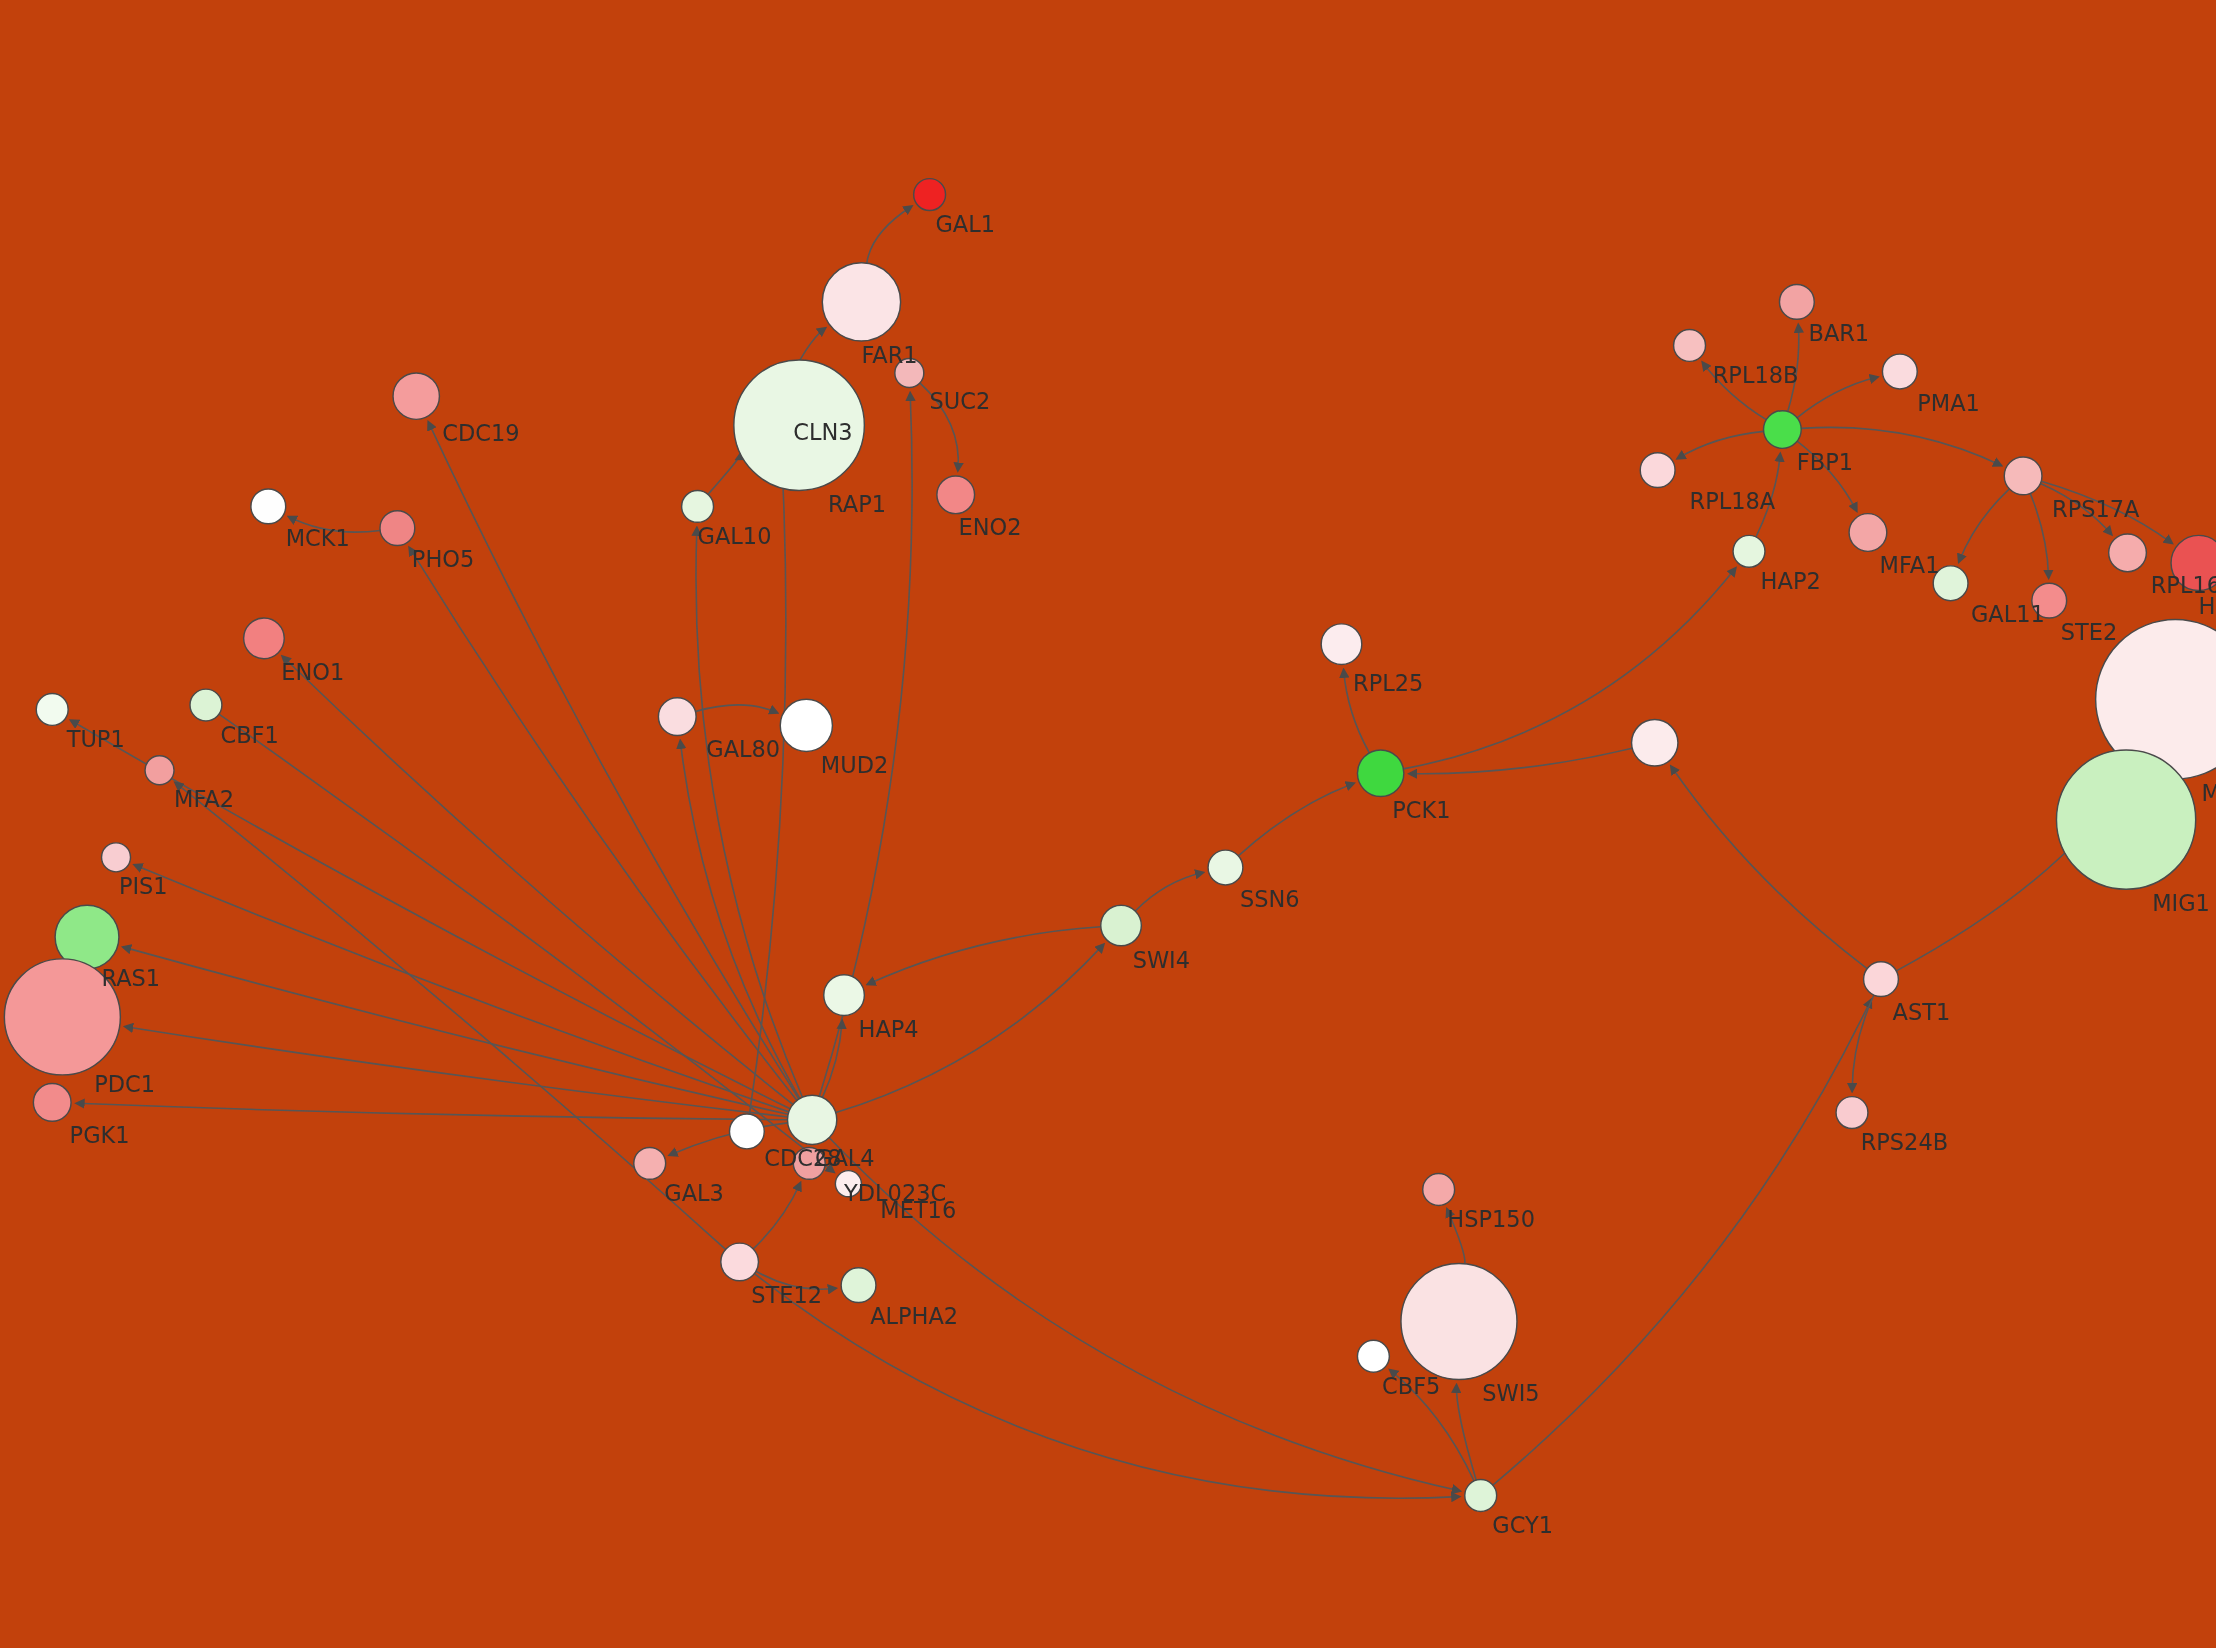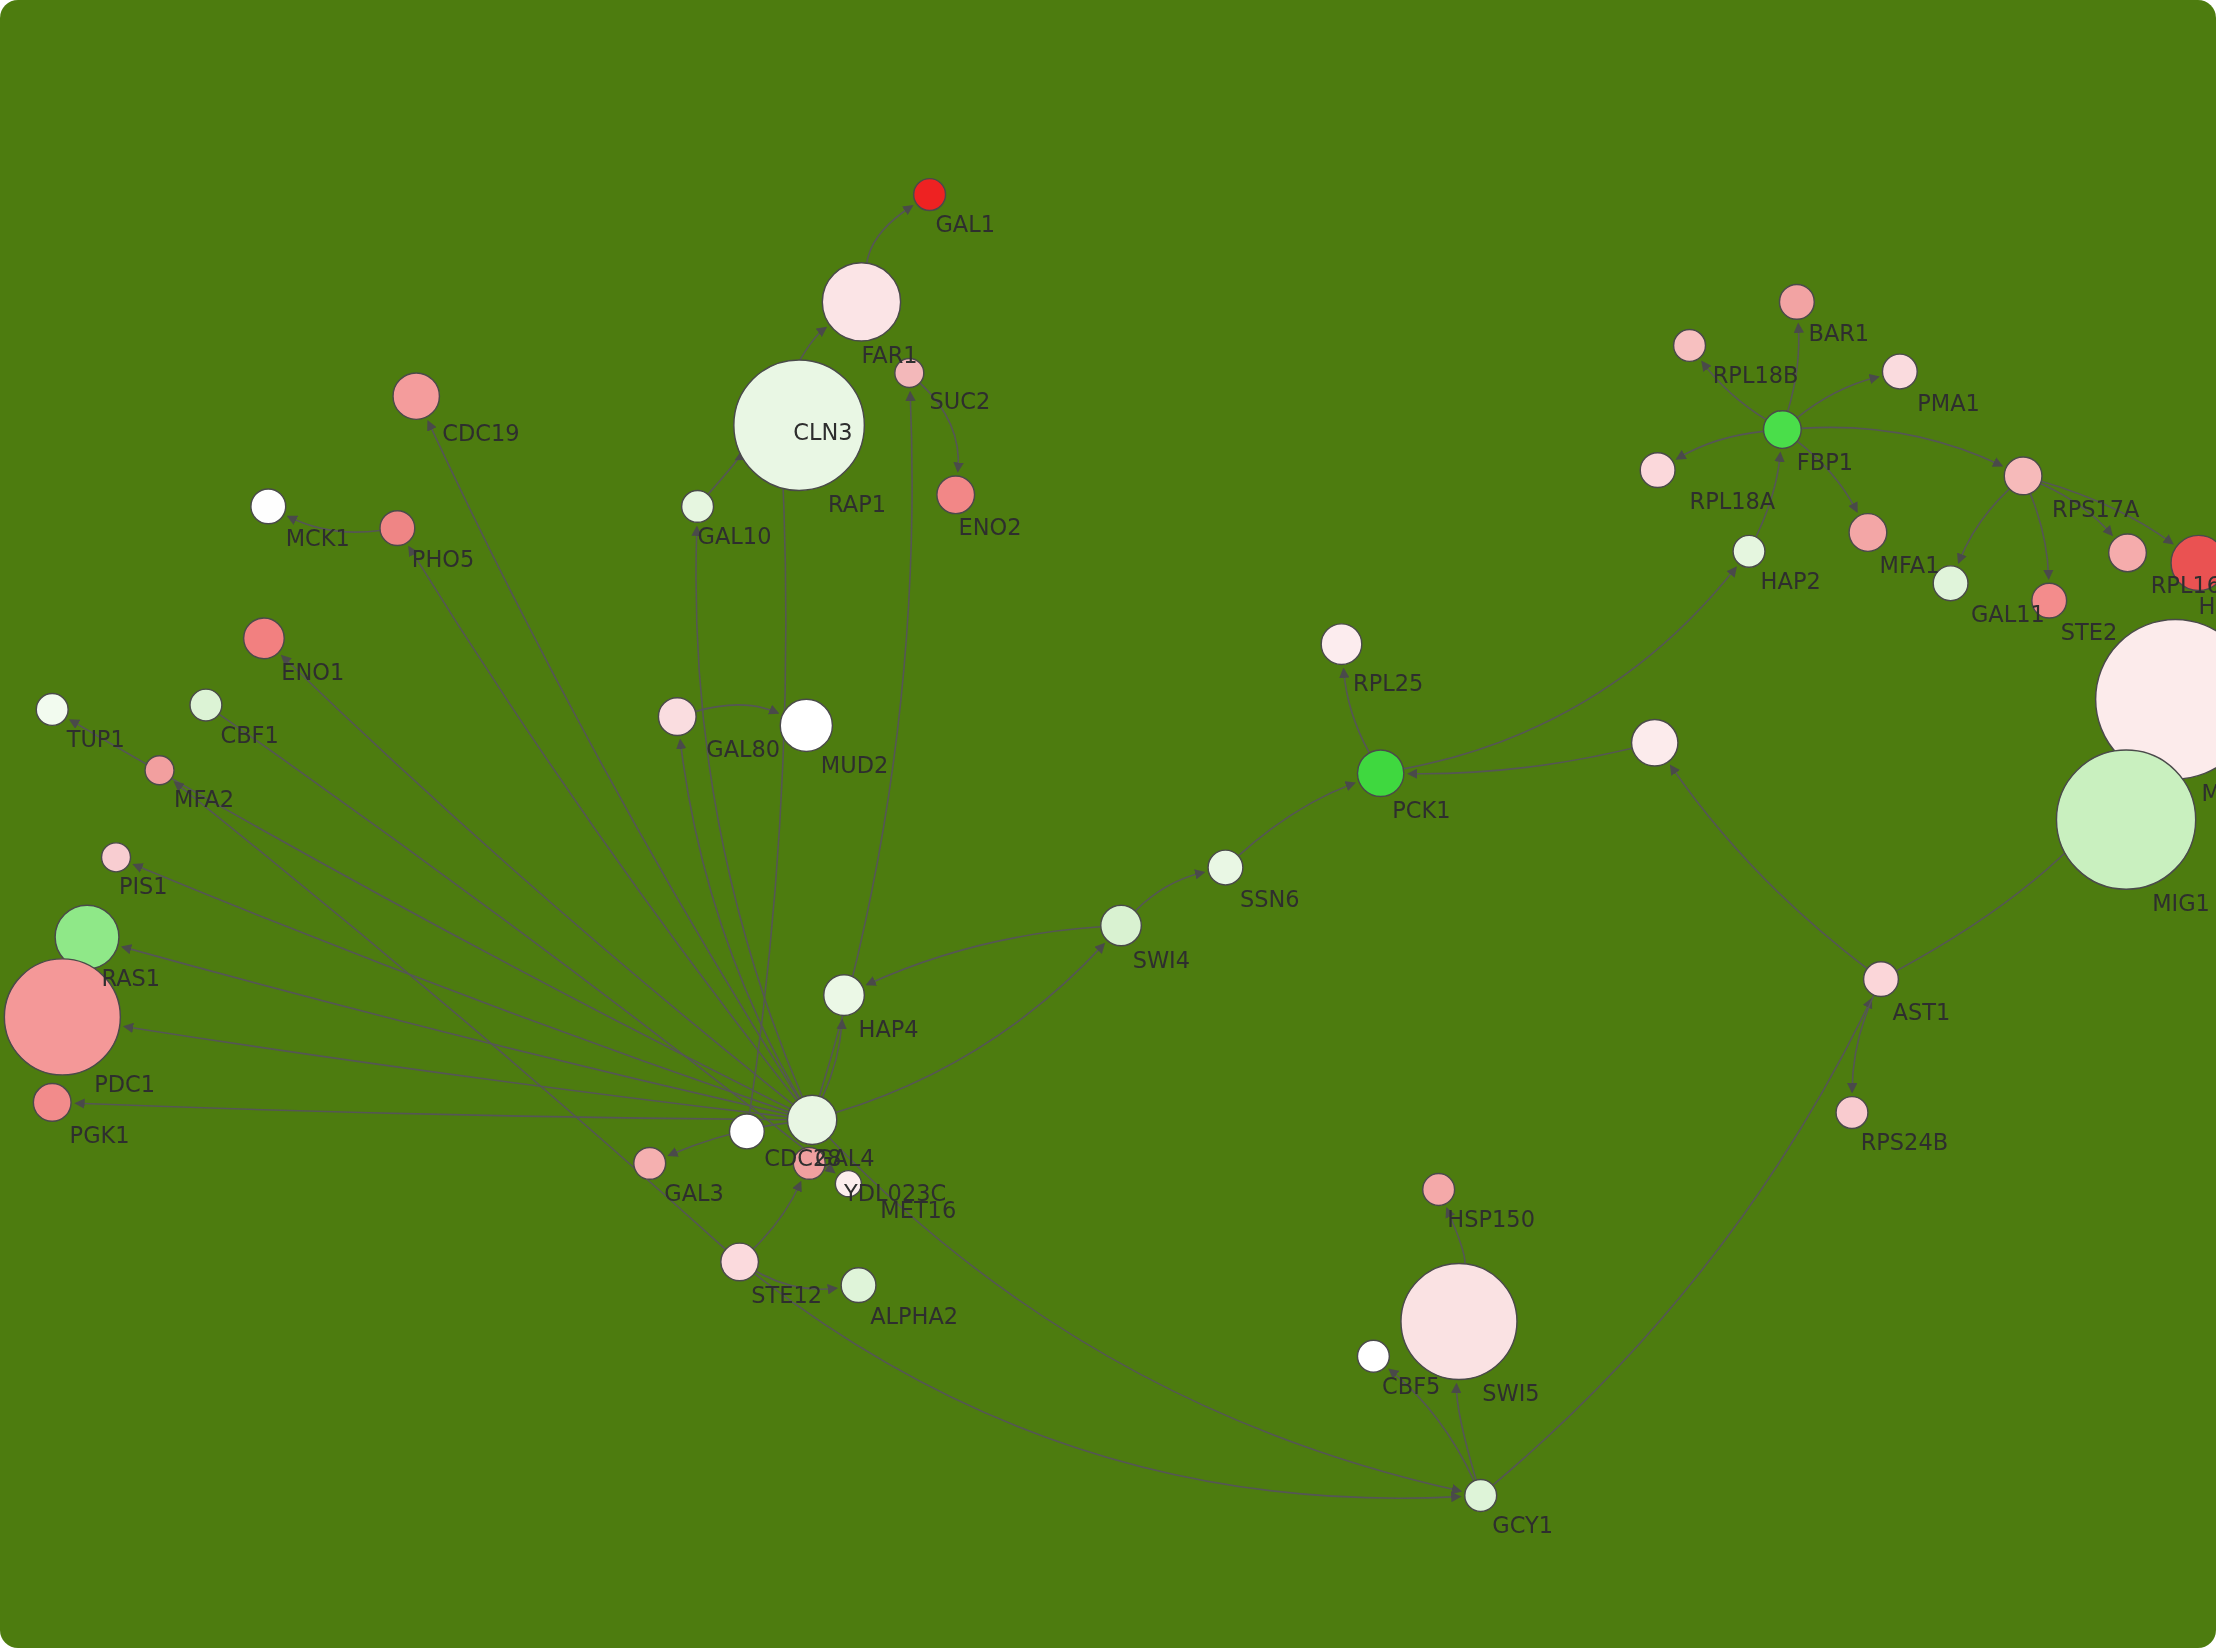--- a/index.html
+++ b/index.html
@@ -1,16 +1,16 @@
 <!DOCTYPE html>
 <html style="font-size:12.4px"><head>
 <meta charset="utf-8">
 <style>
   html,body{margin:0;padding:0;width:100%;height:100%;background:#ffffff;overflow:hidden;}
-  .viewport{width:100vw;height:100vh;background:#4d7c0f;border-radius:18px;}
+  .viewport{width:100vw;height:100vh;background:#c2410c;}
   svg{display:block;width:100%;height:100%;}
   .edge{fill:none;stroke:#565656;stroke-width:1.1px;}
   .node{stroke:#4a4a4a;stroke-width:1px;}
   .nlabel{
     font-family:"DejaVu Sans","Liberation Sans",sans-serif;
     font-size:15.5px;
     fill:#2e2e2e;
   }
 </style>
 </head>

